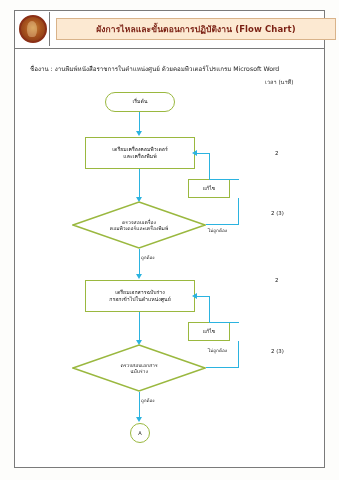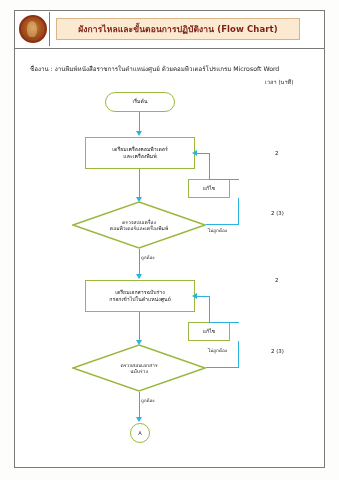--- a/index.html
+++ b/index.html
@@ -47,21 +47,21 @@
   }
   .logo .seal:after{
     content:"";
     position:absolute;left:6px;top:4px;width:10px;height:16px;
     border-radius:50% 50% 40% 40%;
     background:rgba(255,230,180,.35);
   }
   .title-box{
     position:absolute;
     left:56px;top:18px;
-    width:244px;height:22px;
+    width:280px;height:22px;
     background:#fce9d2;
     border:1px solid #d9b38a;
     box-sizing:border-box;
     display:flex;align-items:center;justify-content:center;
   }
   .title-text{
     font-size:8.5px;
     font-weight:bold;
     color:#7a1f12;
     letter-spacing:.1px;

